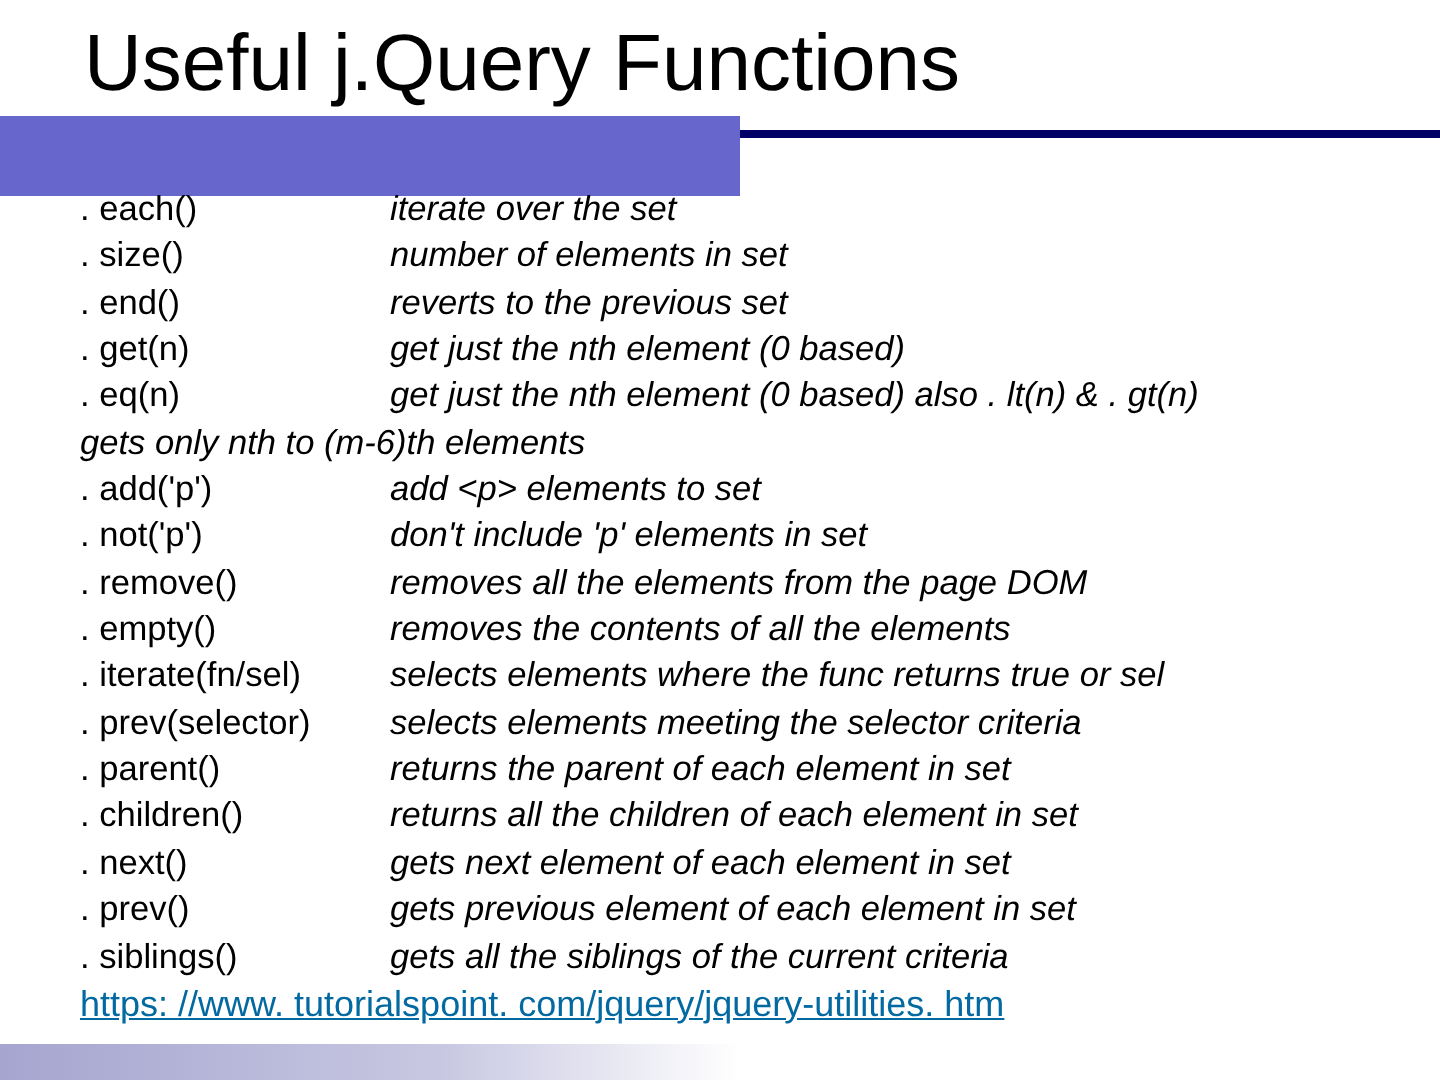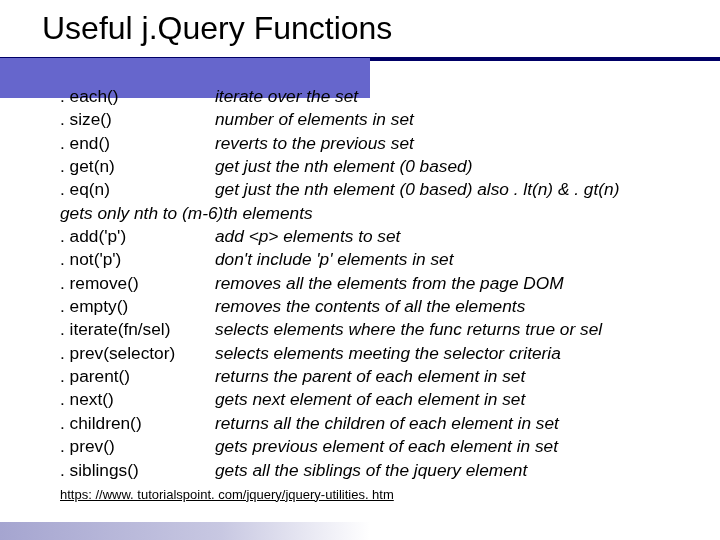--- a/index.html
+++ b/index.html
@@ -9,21 +9,21 @@
       height: 540px;
       font-family: Arial, Helvetica, sans-serif;
       background: #ffffff;
       position: relative;
       overflow: hidden;
     }
     .title-wrap {
       padding: 10px 0 0 42px;
     }
     .title {
-      font-size: 32px;
+      font-size: 40px;
       font-weight: 400;
       color: #000;
       letter-spacing: 0px;
       font-family: Arial, sans-serif;
     }
     .rule {
       margin-top: 10px;
       height: 4px;
       background: #000066;
       width: 100%;
@@ -31,40 +31,40 @@
     .purple-block {
       position: absolute;
       top: 58px;
       left: 0;
       width: 370px;
       height: 40px;
       background: #6666cc;
     }
     .content {
       position: relative;
-      padding: 24px 28px 0 60px;
+      padding: 24px 28px 0 40px;
       font-size: 17.3px;
       line-height: 1.35;
       color: #000;
     }
     .row {
       display: flex;
     }
     .fn {
       width: 155px;
       white-space: pre;
     }
     .desc {
       flex: 1;
       font-style: italic;
     }
     .link {
-      color: #000000;
+      color: #0369a1;
       text-decoration: underline;
-      font-size: 13px;
+      font-size: 18px;
     }
     .bottom-gradient {
       position: absolute;
       bottom: 0;
       left: 0;
       width: 370px;
       height: 18px;
       background: linear-gradient(to right, #a5a5d0 0%, #c8c8e2 60%, #ffffff 100%);
     }
   </style>
@@ -123,31 +123,31 @@
     </div>
   <div class="row">
       <span class="fn">. prev(selector)</span>
       <span class="desc">selects elements meeting the selector criteria</span>
     </div>
   <div class="row">
       <span class="fn">. parent()</span>
       <span class="desc">returns the parent of each element in set</span>
     </div>
   <div class="row">
+      <span class="fn">. children()</span>
+      <span class="desc">returns all the children of each element in set</span>
+    </div>
+  <div class="row">
       <span class="fn">. next()</span>
       <span class="desc">gets next element of each element in set</span>
-    </div>
-  <div class="row">
-      <span class="fn">. children()</span>
-      <span class="desc">returns all the children of each element in set</span>
     </div>
   <div class="row">
       <span class="fn">. prev()</span>
       <span class="desc">gets previous element of each element in set</span>
     </div>
   <div class="row">
       <span class="fn">. siblings()</span>
-      <span class="desc">gets all the siblings of the jquery element</span>
+      <span class="desc">gets all the siblings of the current criteria</span>
     </div>
   <a class="link" href="#">https: //www. tutorialspoint. com/jquery/jquery-utilities. htm</a>
 </div>
 
 <div class="bottom-gradient"></div>
 
 </body></html>

